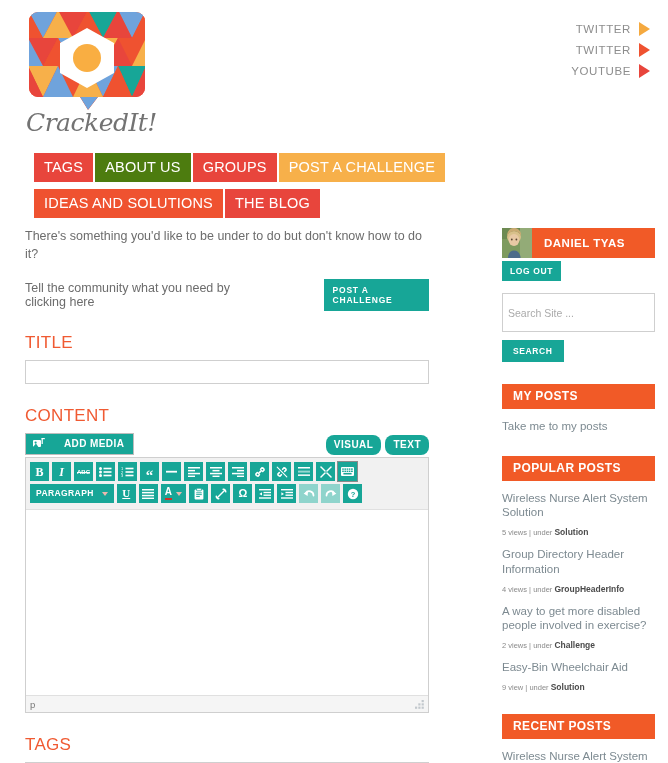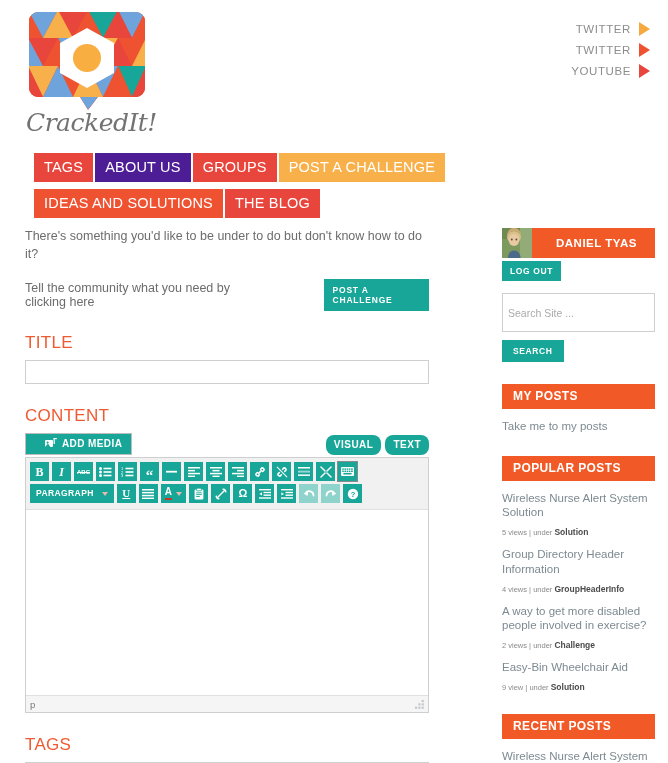--- a/index.html
+++ b/index.html
@@ -57,21 +57,21 @@
     display:block;width:100%;box-sizing:border-box;height:24px;
     border:1px solid #cfcfcf;background:#fff;outline:none;
     font-family:"Liberation Sans", sans-serif;font-size:12px;padding:0 5px;color:#444;
   }
 
   
   .ed-top{display:flex;align-items:flex-end;justify-content:space-between;height:22px;margin-top:3px;}
   .addmedia{
     background:#17a697;color:#fff;border:1px solid #bdbdbd;
     font-size:10px;font-weight:bold;letter-spacing:.4px;
-    padding:4px 9px 5px 19px;display:flex;align-items:center;gap:5px;
+    padding:4px 9px 5px 7px;display:flex;align-items:center;gap:19px;
   }
   .tabs{display:flex;gap:4px;}
   .tab{
     background:#17a697;color:#fff;font-size:10px;font-weight:bold;
     letter-spacing:.5px;padding:4px 8px 5px;border-radius:8px;
   }
   .editor{border:1px solid #cfcfcf;margin-top:2px;}
   .tbar{background:#f1f1f1;padding:4px 3px 3px 4px;border-bottom:1px solid #e0e0e0;}
   .trow{display:flex;gap:3px;margin-bottom:3px;align-items:center;}
   .tb{
@@ -90,21 +90,21 @@
     display:flex;align-items:center;justify-content:space-between;
   }
   .grip{width:9px;height:9px;opacity:.55;}
 
   
   .side{position:absolute;left:502px;top:228px;width:153px;}
   .user-row{display:flex;align-items:stretch;height:30px;}
   .avatar{width:30px;height:30px;overflow:hidden;flex:0 0 30px;}
   .user-name{
     flex:1;background:#f15a27;color:#fff;font-size:11.5px;font-weight:bold;
-    letter-spacing:.5px;display:flex;align-items:center;padding-left:24px;
+    letter-spacing:.5px;display:flex;align-items:center;padding-left:12px;
   }
   .logout{
     background:#17a697;color:#fff;font-size:8.5px;font-weight:bold;letter-spacing:.6px;
     padding:5px 8px;display:inline-block;margin-top:3px;
   }
   .searchbox{
     display:block;box-sizing:border-box;width:100%;height:39px;margin-top:12px;
     border:1px solid #cfcfcf;font-family:"Liberation Sans", sans-serif;font-size:10.5px;
     color:#444;padding:0 5px;outline:none;background:#fff;
   }
@@ -188,21 +188,21 @@
         <span class="tri t2"></span>
       </div>
       <div class="social-row">
         <span class="social-label">YOUTUBE</span>
         <span class="tri t3"></span>
       </div>
     </div>
   </div>
 
   <div class="nav">
-    <a href="#" style="background:#e8453c">TAGS</a><a href="#" style="background:#4c1d95">ABOUT US</a><a href="#" style="background:#e8453c">GROUPS</a><a href="#" style="background:#f7b04a">POST A CHALLENGE</a><a href="#" style="background:#ef5230">IDEAS AND SOLUTIONS</a><a href="#" style="background:#e8453c">THE BLOG</a>
+    <a href="#" style="background:#e8453c">TAGS</a><a href="#" style="background:#4d7c0f">ABOUT US</a><a href="#" style="background:#e8453c">GROUPS</a><a href="#" style="background:#f7b04a">POST A CHALLENGE</a><a href="#" style="background:#ef5230">IDEAS AND SOLUTIONS</a><a href="#" style="background:#e8453c">THE BLOG</a>
   </div>
 
   <div class="main">
     <p class="lead">There's something you'd like to be under to do but don't know how to do it?</p>
     <div class="lead2">
       <span>Tell the community what you need by clicking here</span>
       <span class="inline-btn">POST A CHALLENGE</span>
     </div>
 
     <div class="flabel">TITLE</div>

